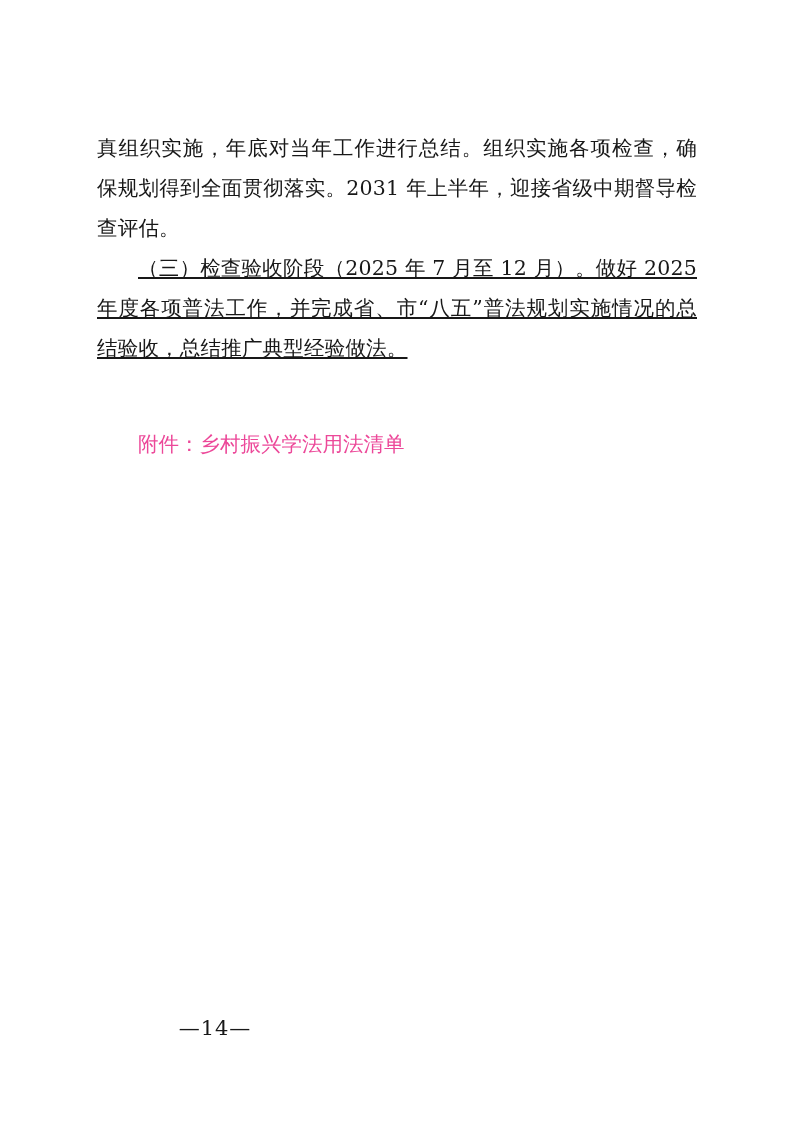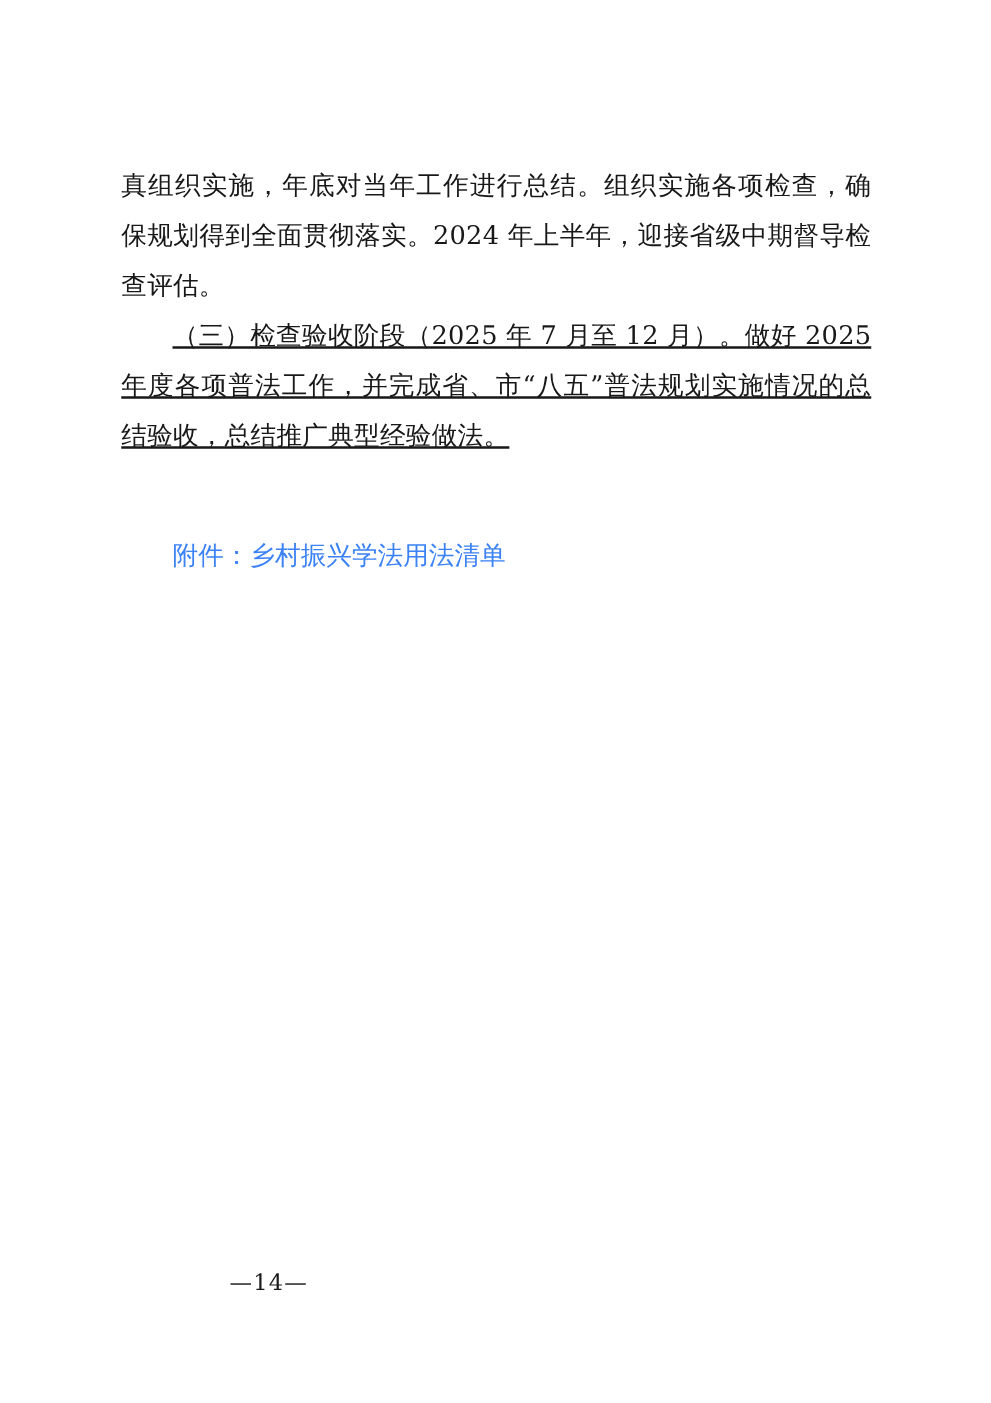--- a/index.html
+++ b/index.html
@@ -43,47 +43,47 @@
     text-decoration: underline;
   }
   .gap-block {
     height: 56px;
   }
   .attachment {
     font-size: 20.5px;
     line-height: 40px;
     margin: 0;
     text-indent: 2em;
-    color: #3b82f6;
+    color: #ec4899;
   }
   .page-number {
     position: absolute;
     left: 0;
     top: 1016px;
     width: 720px;
     text-align: center;
-    font-size: 18px;
+    font-size: 21px;
     letter-spacing: 1px;
     color: #181818;
     font-family: "DejaVu Serif", "Liberation Serif", serif;
     text-decoration: underline;
   }
   .pn-inner {
     display: inline-block;
     margin-left: -290px;
   }
 </style>
 </head>
 <body>
 
 <div class="page">
 
   <div class="content">
 
-    <p class="para">真组织实施，年底对当年工作进行总结。组织实施各项检查，确保规划得到全面贯彻落实。2024 年上半年，迎接省级中期督导检查评估。</p>
+    <p class="para">真组织实施，年底对当年工作进行总结。组织实施各项检查，确保规划得到全面贯彻落实。2031 年上半年，迎接省级中期督导检查评估。</p>
 
     <p class="para indent">（三）检查验收阶段（2025 年 7 月至 12 月）。做好 2025 年度各项普法工作，并完成省、市“八五”普法规划实施情况的总结验收，总结推广典型经验做法。</p>
 
     <div class="gap-block"></div>
 
     <p class="attachment">附件：乡村振兴学法用法清单</p>
 
   </div>
 
   <div class="page-number">

